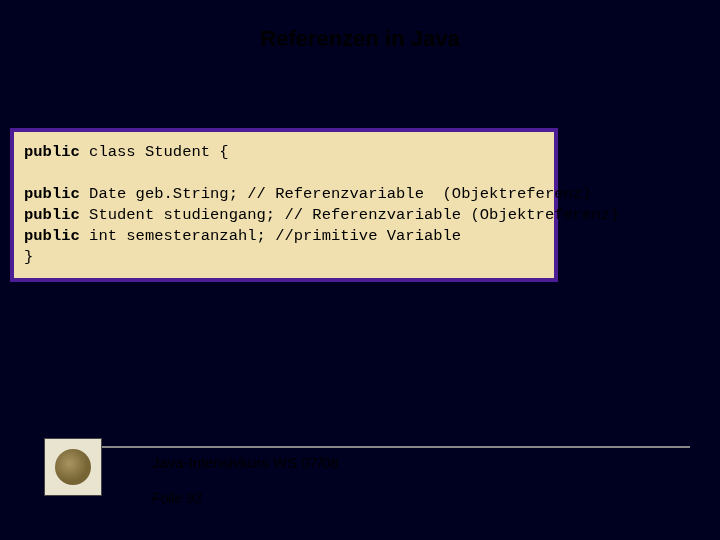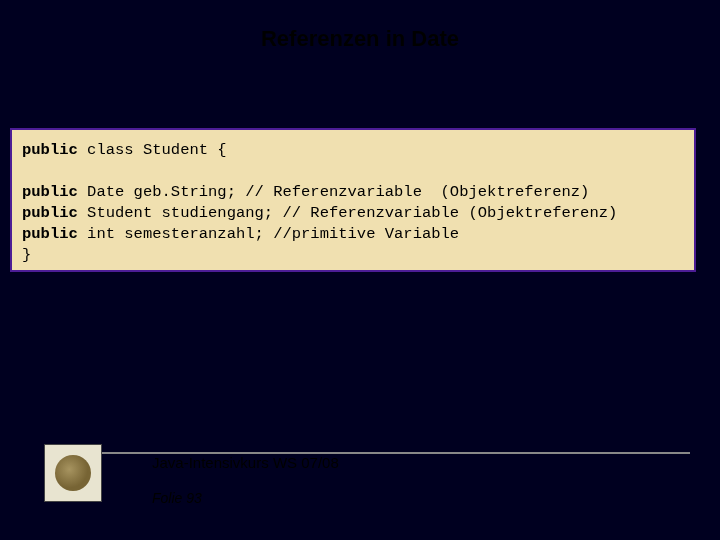--- a/index.html
+++ b/index.html
@@ -21,40 +21,40 @@
     text-align: center;
     font-size: 22px;
     font-weight: bold;
     color: #000;
   }
 
   .codebox {
     position: absolute;
     top: 128px;
     left: 10px;
-    width: 686px;
+    width: 548px;
     background: #f0e0b0; 
-    border: 2px solid #4c1d95;
-    padding: 10px 10px 4px 10px;
+    border: 4px solid #4c1d95;
+    padding: 10px 10px 10px 10px;
     font-family: "Courier New", Courier, monospace;
     font-size: 15.5px;
     line-height: 1.35;
     color: #000;
     box-sizing: border-box;
   }
   .codebox .kw { font-weight: bold; }
   .codebox .line { white-space: pre; }
 
   .footer {
     position: absolute;
     left: 44px;
     right: 30px;
     bottom: 30px;
     border-top: 2px solid #888;
-    padding-top: 0;
+    padding-top: 6px;
     min-height: 56px;
   }
   .logo {
     position: absolute;
     left: 0;
     top: -10px;
     width: 56px;
     height: 56px;
     background: #e8e4d0;
     border: 1px solid #444;
@@ -75,21 +75,21 @@
   }
   .foottext .folie {
     font-style: italic;
     font-size: 14px;
     margin-top: 19px;
   }
 </style>
 </head>
 <body>
 
-<div class="title">Referenzen in Date</div>
+<div class="title">Referenzen in Java</div>
 
 <div class="codebox">
   <div class="line"><span class="kw">public</span><span> class Student {</span></div>
   <div class="line"> </div>
   <div class="line"><span class="kw">public</span><span> Date geb.String; // Referenzvariable  (Objektreferenz)</span></div>
   <div class="line"><span class="kw">public</span><span> Student studiengang; // Referenzvariable (Objektreferenz)</span></div>
   <div class="line"><span class="kw">public</span><span> int semesteranzahl; //primitive Variable</span></div>
   <div class="line">}</div>
 </div>
 

